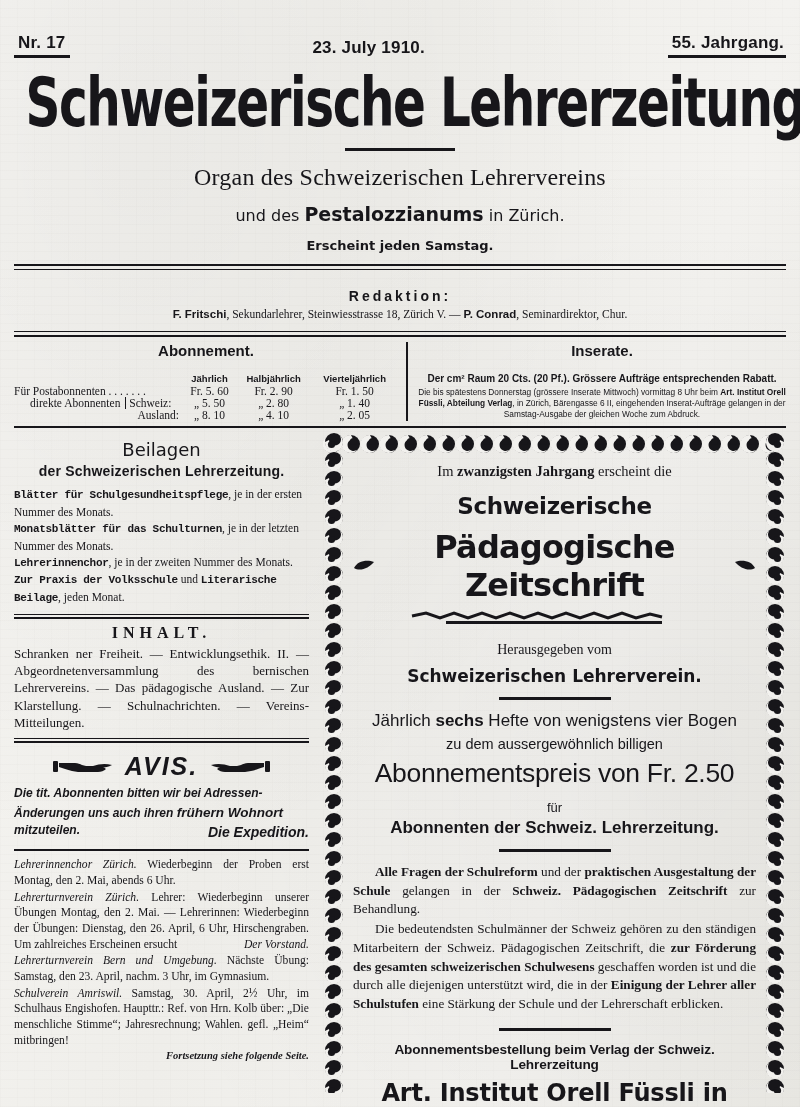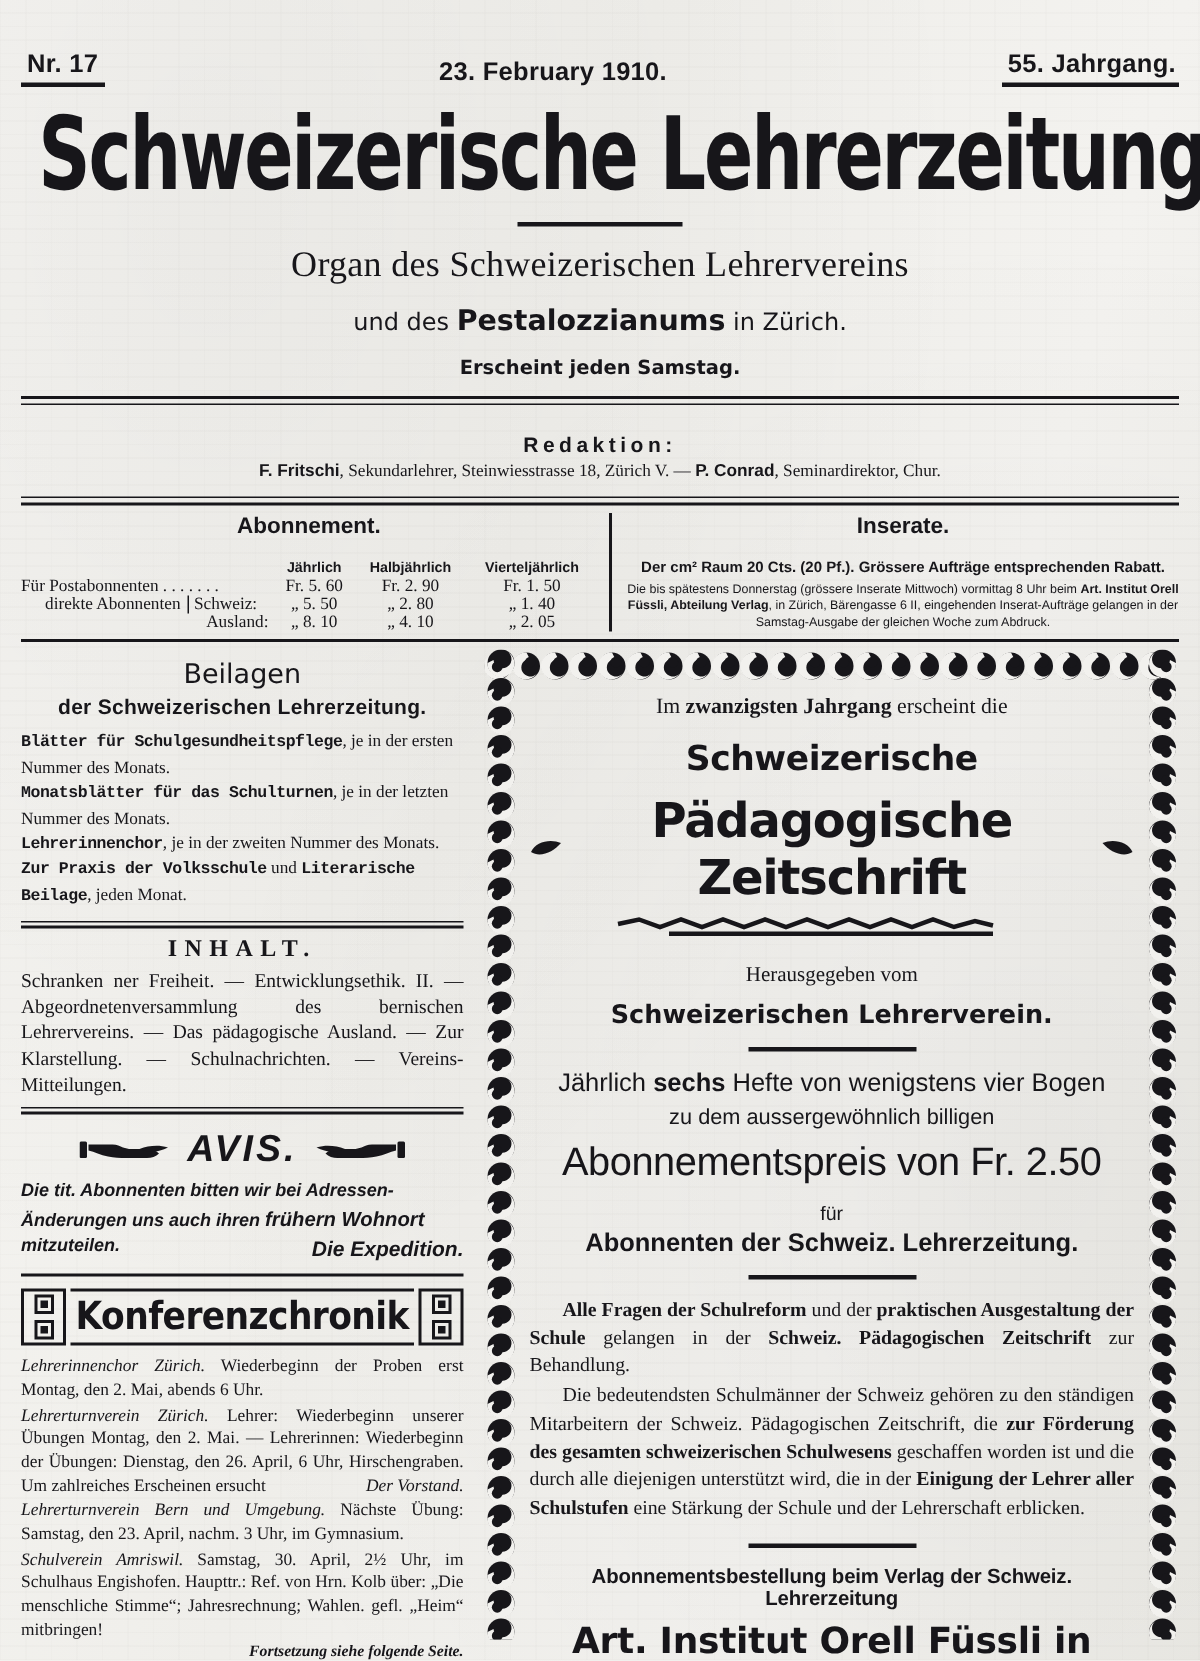--- a/index.html
+++ b/index.html
@@ -154,21 +154,21 @@
   .ad .a11{font-family:"Liberation Sans",sans-serif;font-weight:bold;font-size:13.6px;margin-top:9px;letter-spacing:-.1px;}
   .ad .a12{font-family:"DejaVu Sans",sans-serif;font-weight:bold;font-size:24px;margin-top:7px;letter-spacing:-.2px;}
 </style>
 </head>
 <body>
 
 <div class="page">
 
   <div class="topline">
     <div class="it lf">Nr. 17</div>
-    <div class="it ct">23. February 1910.</div>
+    <div class="it ct">23. July 1910.</div>
     <div class="it rt">55. Jahrgang.</div>
   </div>
 
   <div class="masthead">Schweizerische Lehrerzeitung.</div>
   <div class="mast-rule"></div>
   <div class="sub1">Organ des Schweizerischen Lehrervereins</div>
   <div class="sub2">
     <span>und des </span><b>Pestalozzianums</b><span> in Zürich.</span>
   </div>
   <div class="sub3">Erscheint jeden Samstag.</div>
@@ -271,41 +271,20 @@
         <div class="avis-b">
           <span>Die tit. Abonnenten bitten wir bei Adressen-</span>
           <span>Änderungen uns auch ihren </span><span class="big">frühern Wohnort</span>
           <span>mitzuteilen.</span>
           <span class="avis-sign">Die Expedition.</span>
         </div>
       </div>
 
       <div class="rule3"></div>
 
-      <div class="kc-head">
-        <div class="kc-orn">
-          <span class="kc-sq">
-              <i></i>
-            </span>
-          <span class="kc-sq">
-              <i></i>
-            </span>
-        </div>
-        <div class="kc-mid">
-          <span class="t">Konferenzchronik</span>
-        </div>
-        <div class="kc-orn">
-          <span class="kc-sq">
-              <i></i>
-            </span>
-          <span class="kc-sq">
-              <i></i>
-            </span>
-        </div>
-      </div>
 
       <div class="kc-list">
         <div class="kc-item"><i class="org">Lehrerinnenchor Zürich.</i><span> Wiederbeginn der Proben erst Montag, den 2. Mai, abends 6 Uhr.</span></div>
         <div class="kc-item"><i class="org">Lehrerturnverein Zürich.</i><span> Lehrer: Wiederbeginn unserer Übungen Montag, den 2. Mai. — Lehrerinnen: Wiederbeginn der Übungen: Dienstag, den 26. April, 6 Uhr, Hirschengraben. Um zahlreiches Erscheinen ersucht</span> <i style="float:right">Der Vorstand.</i></div>
         <div class="kc-item" style="clear:both"><i class="org">Lehrerturnverein Bern und Umgebung.</i><span> Nächste Übung: Samstag, den 23. April, nachm. 3 Uhr, im Gymnasium.</span></div>
         <div class="kc-item"><i class="org">Schulverein Amriswil.</i><span> Samstag, 30. April, 2½ Uhr, im Schulhaus Engishofen. Haupttr.: Ref. von Hrn. Kolb über: „Die menschliche Stimme“; Jahresrechnung; Wahlen. gefl. „Heim“ mitbringen!</span></div>
         <div class="kc-cont">Fortsetzung siehe folgende Seite.</div>
       </div>
 
     </div>

